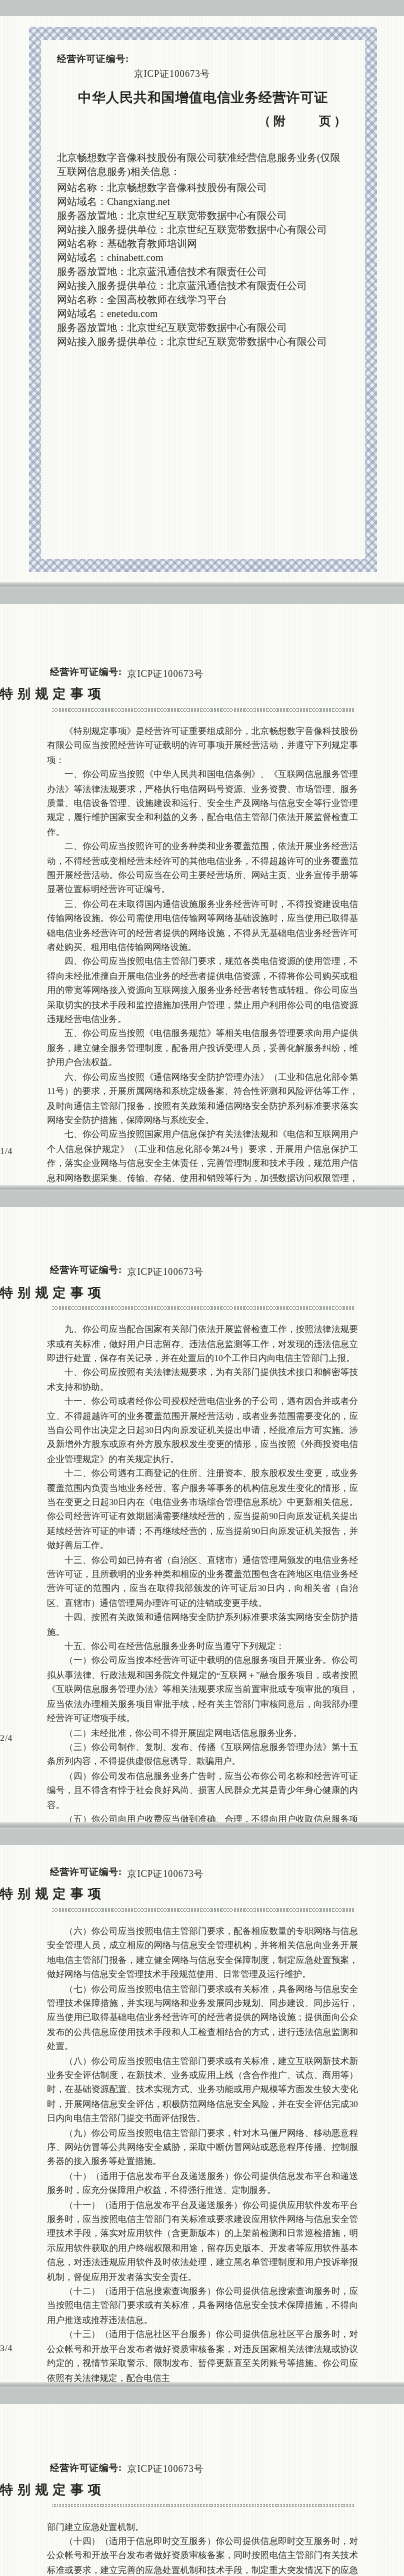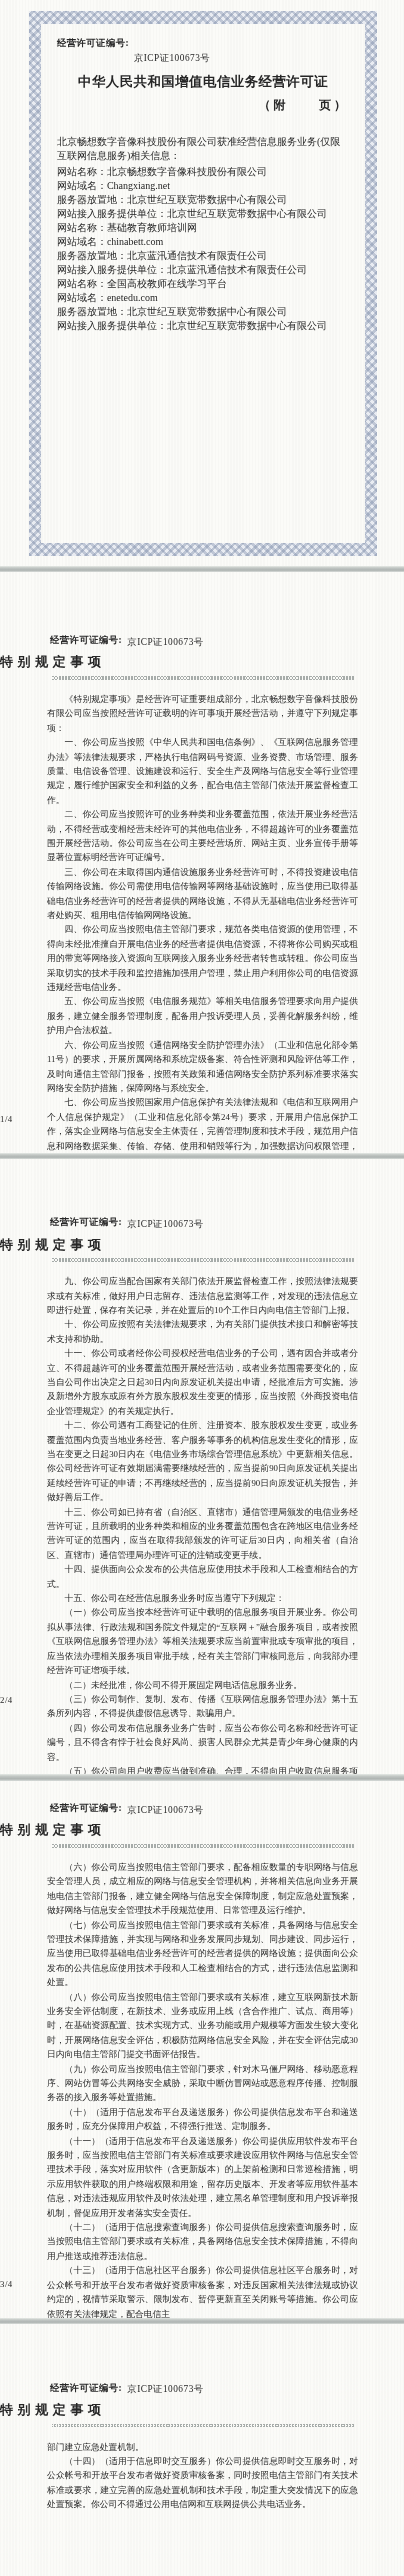--- a/index.html
+++ b/index.html
@@ -8,20 +8,21 @@
     background:#c2c7c5;
     font-family:"Liberation Serif","DejaVu Serif",serif;
     color:#262626;
   }
   .page{
     position:relative;
     background:
       repeating-linear-gradient(90deg, rgba(0,0,0,0.014) 0 1.5px, rgba(0,0,0,0) 1.5px 3.1px),
       #fbfbf8;
     overflow:hidden;
+    margin-top:16px;
   }
   .gap{
     height:6.2px;
     background:linear-gradient(180deg,#e6eae6 0,#c3c8c5 30%,#adb3b1 70%,#d9ddda 100%);
   }
   #p1{height:566px}
   #p2{height:581px}
   #p3{height:615px}
   #p4{height:537px}
   #p5{height:550px}
@@ -67,21 +68,21 @@
     background:
       repeating-linear-gradient(115deg,#999f9d 0 0.9px,rgba(0,0,0,0) 0.9px 2.6px),
       repeating-linear-gradient(65deg,#999f9d 0 0.9px,rgba(0,0,0,0) 0.9px 2.6px);
     opacity:.85;
   }
   .sp-body{width:311px;margin:12.4px auto 0;font-size:8.8px;line-height:14.4px;text-align:justify}
   .sp-body p{margin:0;text-indent:2em}
   .sp-body p.cont{text-indent:0}
   .page-no{position:absolute;left:0;right:0;text-align:left;font-size:8.8px;letter-spacing:0.5px}
   #p2 .page-no{bottom:29px}
-  #p3 .page-no{bottom:69px}
+  #p3 .page-no{bottom:79px}
   #p4 .page-no{bottom:29px}
 </style>
 </head>
 <body>
 
 <div class="page" id="p1">
   <div class="cert-frame">
     <div class="cert-inner">
       <span class="cert-lic-label">经营许可证编号:</span>
       <span class="cert-lic-no">京ICP证100673号</span>
@@ -141,21 +142,21 @@
     </span>
   </div>
   <div class="sp-title">特别规定事项</div>
   <div class="zigzag"></div>
   <div class="sp-body">
     <p>九、你公司应当配合国家有关部门依法开展监督检查工作，按照法律法规要求或有关标准，做好用户日志留存、违法信息监测等工作，对发现的违法信息立即进行处置，保存有关记录，并在处置后的10个工作日内向电信主管部门上报。</p>
     <p>十、你公司应按照有关法律法规要求，为有关部门提供技术接口和解密等技术支持和协助。</p>
     <p>十一、你公司或者经你公司授权经营电信业务的子公司，遇有因合并或者分立、不得超越许可的业务覆盖范围开展经营活动，或者业务范围需要变化的，应当自公司作出决定之日起30日内向原发证机关提出申请，经批准后方可实施。涉及新增外方股东或原有外方股东股权发生变更的情形，应当按照《外商投资电信企业管理规定》的有关规定执行。</p>
     <p>十二、你公司遇有工商登记的住所、注册资本、股东股权发生变更，或业务覆盖范围内负责当地业务经营、客户服务等事务的机构信息发生变化的情形，应当在变更之日起30日内在《电信业务市场综合管理信息系统》中更新相关信息。你公司经营许可证有效期届满需要继续经营的，应当提前90日向原发证机关提出延续经营许可证的申请；不再继续经营的，应当提前90日向原发证机关报告，并做好善后工作。</p>
     <p>十三、你公司如已持有省（自治区、直辖市）通信管理局颁发的电信业务经营许可证，且所载明的业务种类和相应的业务覆盖范围包含在跨地区电信业务经营许可证的范围内，应当在取得我部颁发的许可证后30日内，向相关省（自治区、直辖市）通信管理局办理许可证的注销或变更手续。</p>
-    <p>十四、提供面向公众发布的公共信息应使用技术手段和人工检查相结合的方式。</p>
+    <p>十四、按照有关政策和通信网络安全防护系列标准要求落实网络安全防护措施。</p>
     <p>十五、你公司在经营信息服务业务时应当遵守下列规定：</p>
     <p>（一）你公司应当按本经营许可证中载明的信息服务项目开展业务。你公司拟从事法律、行政法规和国务院文件规定的“互联网＋”融合服务项目，或者按照《互联网信息服务管理办法》等相关法规要求应当前置审批或专项审批的项目，应当依法办理相关服务项目审批手续，经有关主管部门审核同意后，向我部办理经营许可证增项手续。</p>
     <p>（二）未经批准，你公司不得开展固定网电话信息服务业务。</p>
     <p>（三）你公司制作、复制、发布、传播《互联网信息服务管理办法》第十五条所列内容，不得提供虚假信息诱导、欺骗用户。</p>
     <p>（四）你公司发布信息服务业务广告时，应当公布你公司名称和经营许可证编号，且不得含有悖于社会良好风尚、损害人民群众尤其是青少年身心健康的内容。</p>
     <p>（五）你公司向用户收费应当做到准确、合理，不得向用户收取信息服务项目中明码标</p>
   </div>
   <div class="page-no">2/4</div>
 </div>
 

